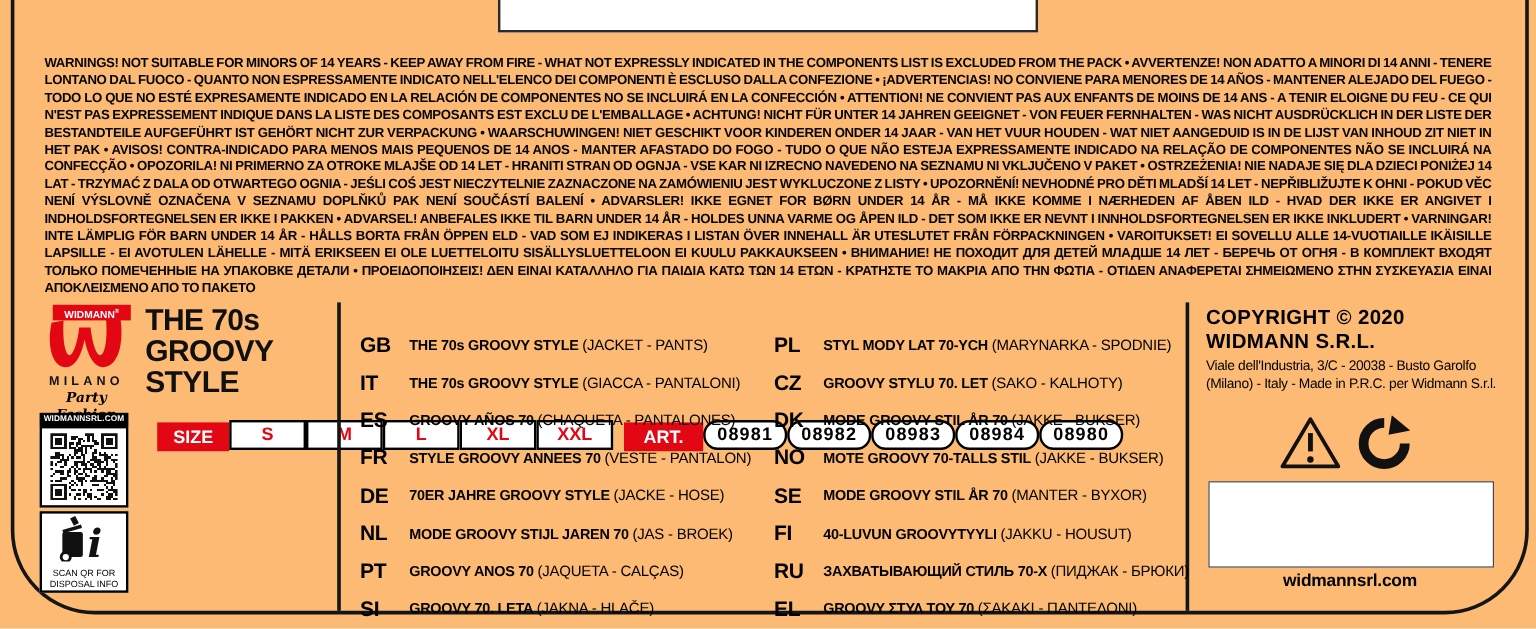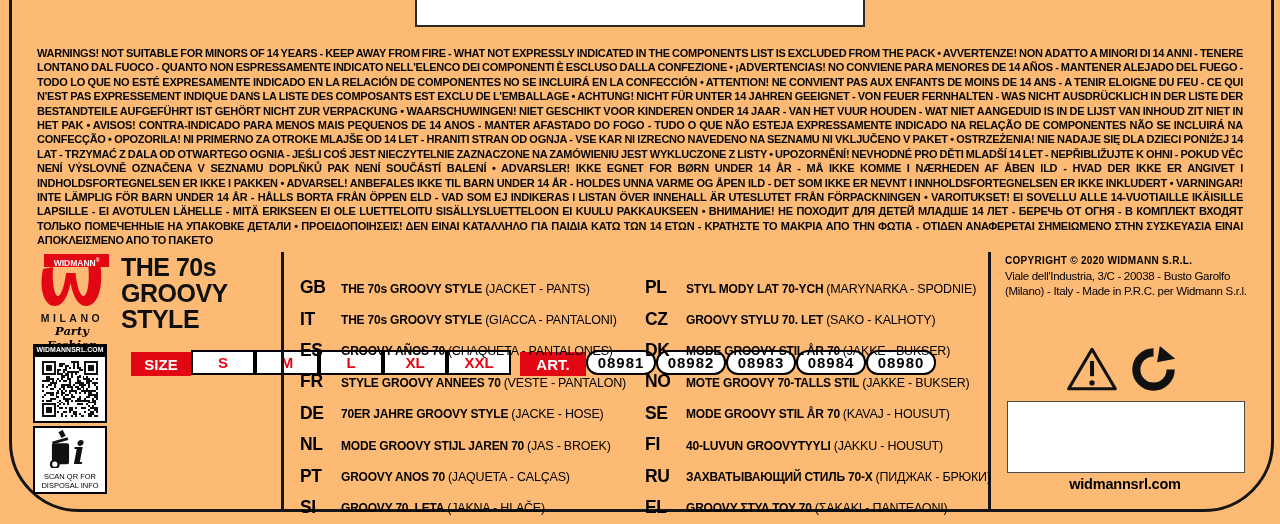--- a/index.html
+++ b/index.html
@@ -42,21 +42,21 @@
   
   .lang-col{position:absolute;top:272px;}
   .lang-col.c1{left:300px;width:340px;}
   .lang-col.c2{left:645px;width:338px;}
   .lang-row{height:31.4px;display:flex;align-items:center;white-space:nowrap;}
   .lang-code{display:inline-block;min-width:41px;font-size:17.5px;font-weight:700;letter-spacing:-0.3px;}
   .lang-name{font-size:12px;font-weight:700;letter-spacing:-0.2px;}
   .lang-detail{font-size:12.5px;font-weight:400;margin-left:3px;letter-spacing:-0.2px;}
   
   .copyright{position:absolute;left:1005px;top:255px;width:252px;}
-  .cr-line1{font-size:10px;font-weight:700;letter-spacing:0.3px;}
+  .cr-line1{font-size:17px;font-weight:700;letter-spacing:0.3px;}
   .cr-line2{font-size:11.5px;letter-spacing:-0.3px;line-height:14.5px;margin-top:3px;}
   .cr-line3{font-size:11.5px;letter-spacing:-0.3px;line-height:14.5px;}
   .symbol-row{position:absolute;left:1066px;top:345px;display:flex;gap:12px;align-items:flex-end;}
   .barcode-box{position:absolute;left:1007px;top:401px;width:236px;height:70px;
         border:1.5px solid #4a4a4a;background:#fff;}
   .website{position:absolute;left:1007px;top:476px;width:236px;text-align:center;
         font-size:14.5px;font-weight:700;letter-spacing:-0.2px;}
 </style>
 </head>
 <body>
@@ -475,21 +475,21 @@
     <div class="lang-row">
         <span class="lang-code">DK</span>
         <span><b class="lang-name">MODE GROOVY STIL ÅR 70</b><span class="lang-detail">(JAKKE - BUKSER)</span></span>
       </div>
     <div class="lang-row">
         <span class="lang-code">NO</span>
         <span><b class="lang-name">MOTE GROOVY 70-TALLS STIL</b><span class="lang-detail">(JAKKE - BUKSER)</span></span>
       </div>
     <div class="lang-row">
         <span class="lang-code">SE</span>
-        <span><b class="lang-name">MODE GROOVY STIL ÅR 70</b><span class="lang-detail">(KAVAJ - HOUSUT)</span></span>
+        <span><b class="lang-name">MODE GROOVY STIL ÅR 70</b><span class="lang-detail">(MANTER - BYXOR)</span></span>
       </div>
     <div class="lang-row">
         <span class="lang-code">FI</span>
         <span><b class="lang-name">40-LUVUN GROOVYTYYLI</b><span class="lang-detail">(JAKKU - HOUSUT)</span></span>
       </div>
     <div class="lang-row">
         <span class="lang-code">RU</span>
         <span><b class="lang-name">ЗАХВАТЫВАЮЩИЙ СТИЛЬ 70-Х</b><span class="lang-detail">(ПИДЖАК - БРЮКИ)</span></span>
       </div>
     <div class="lang-row">

